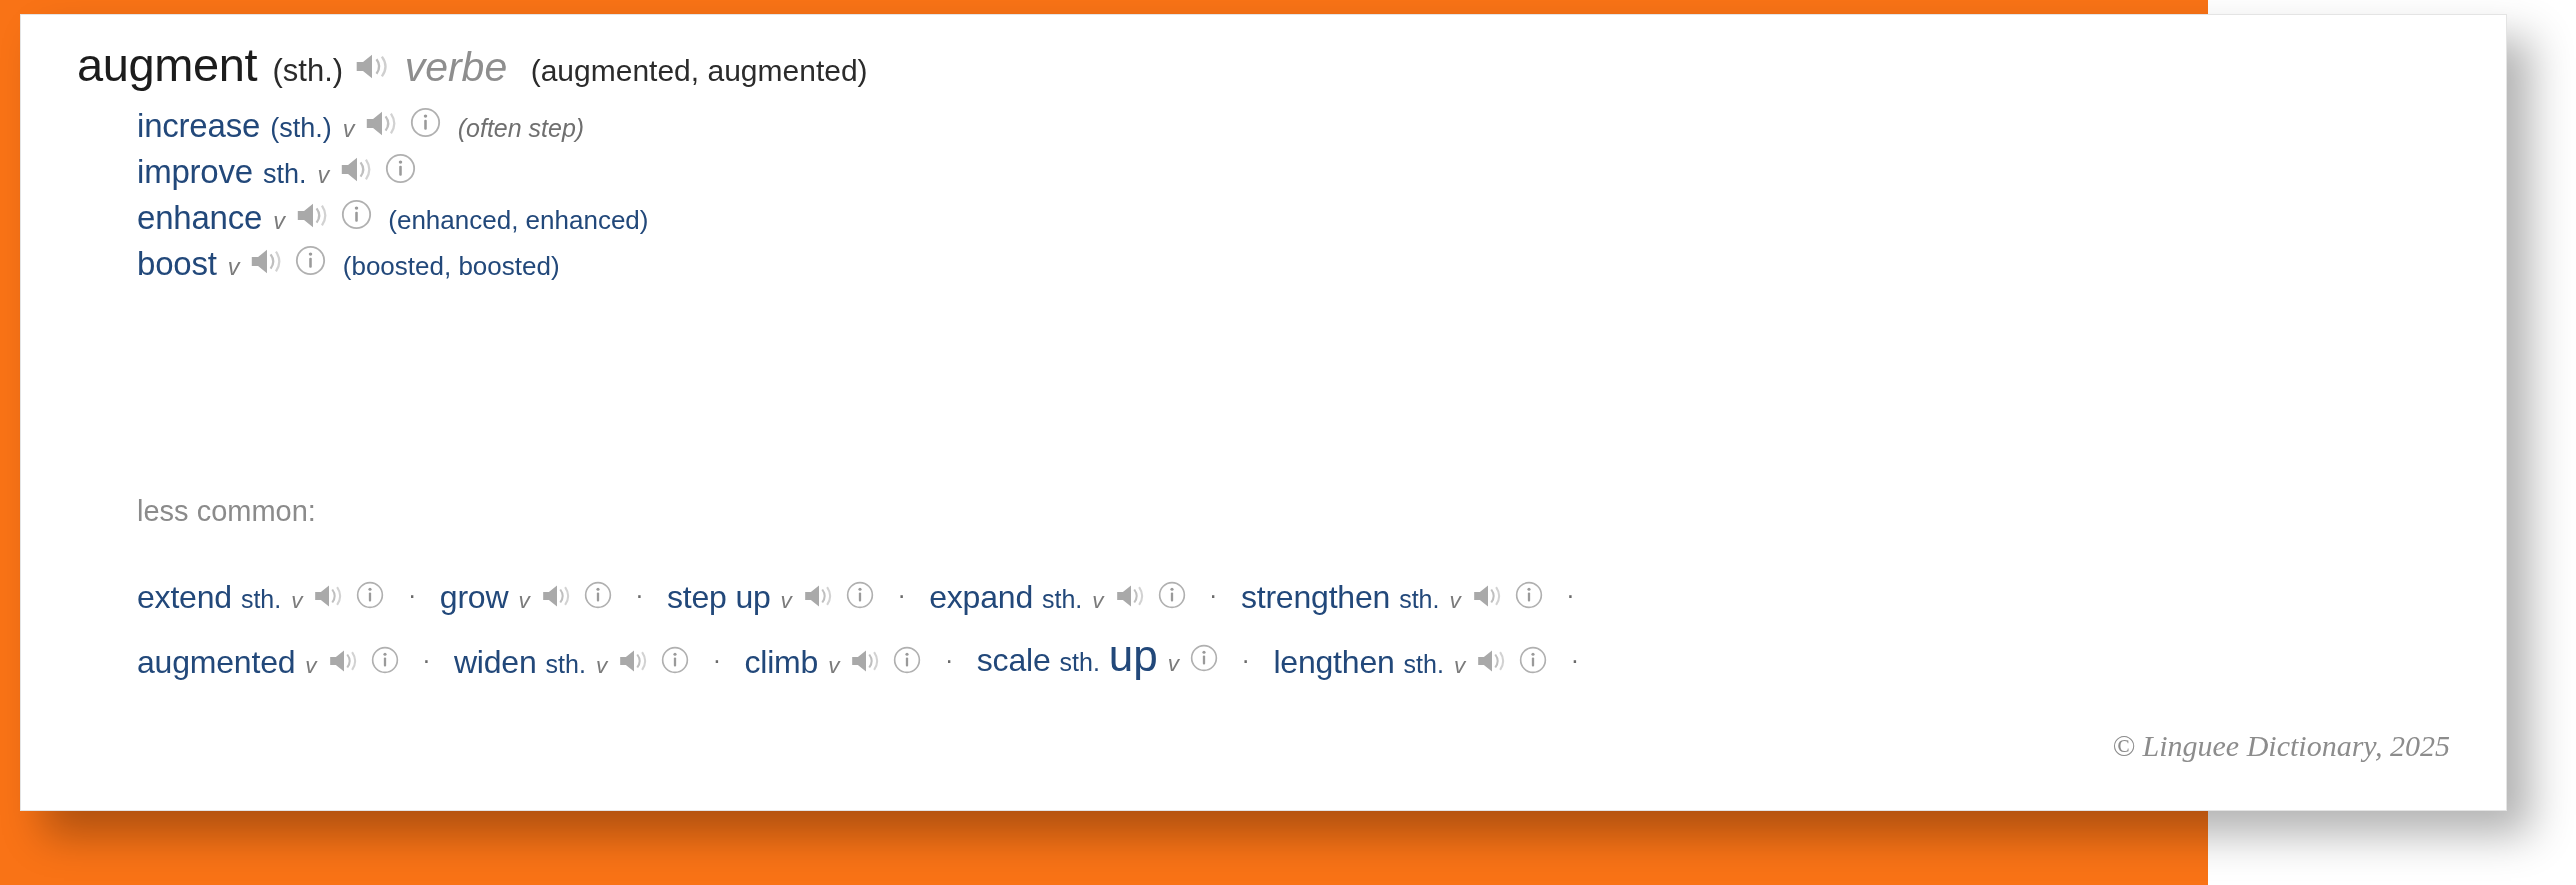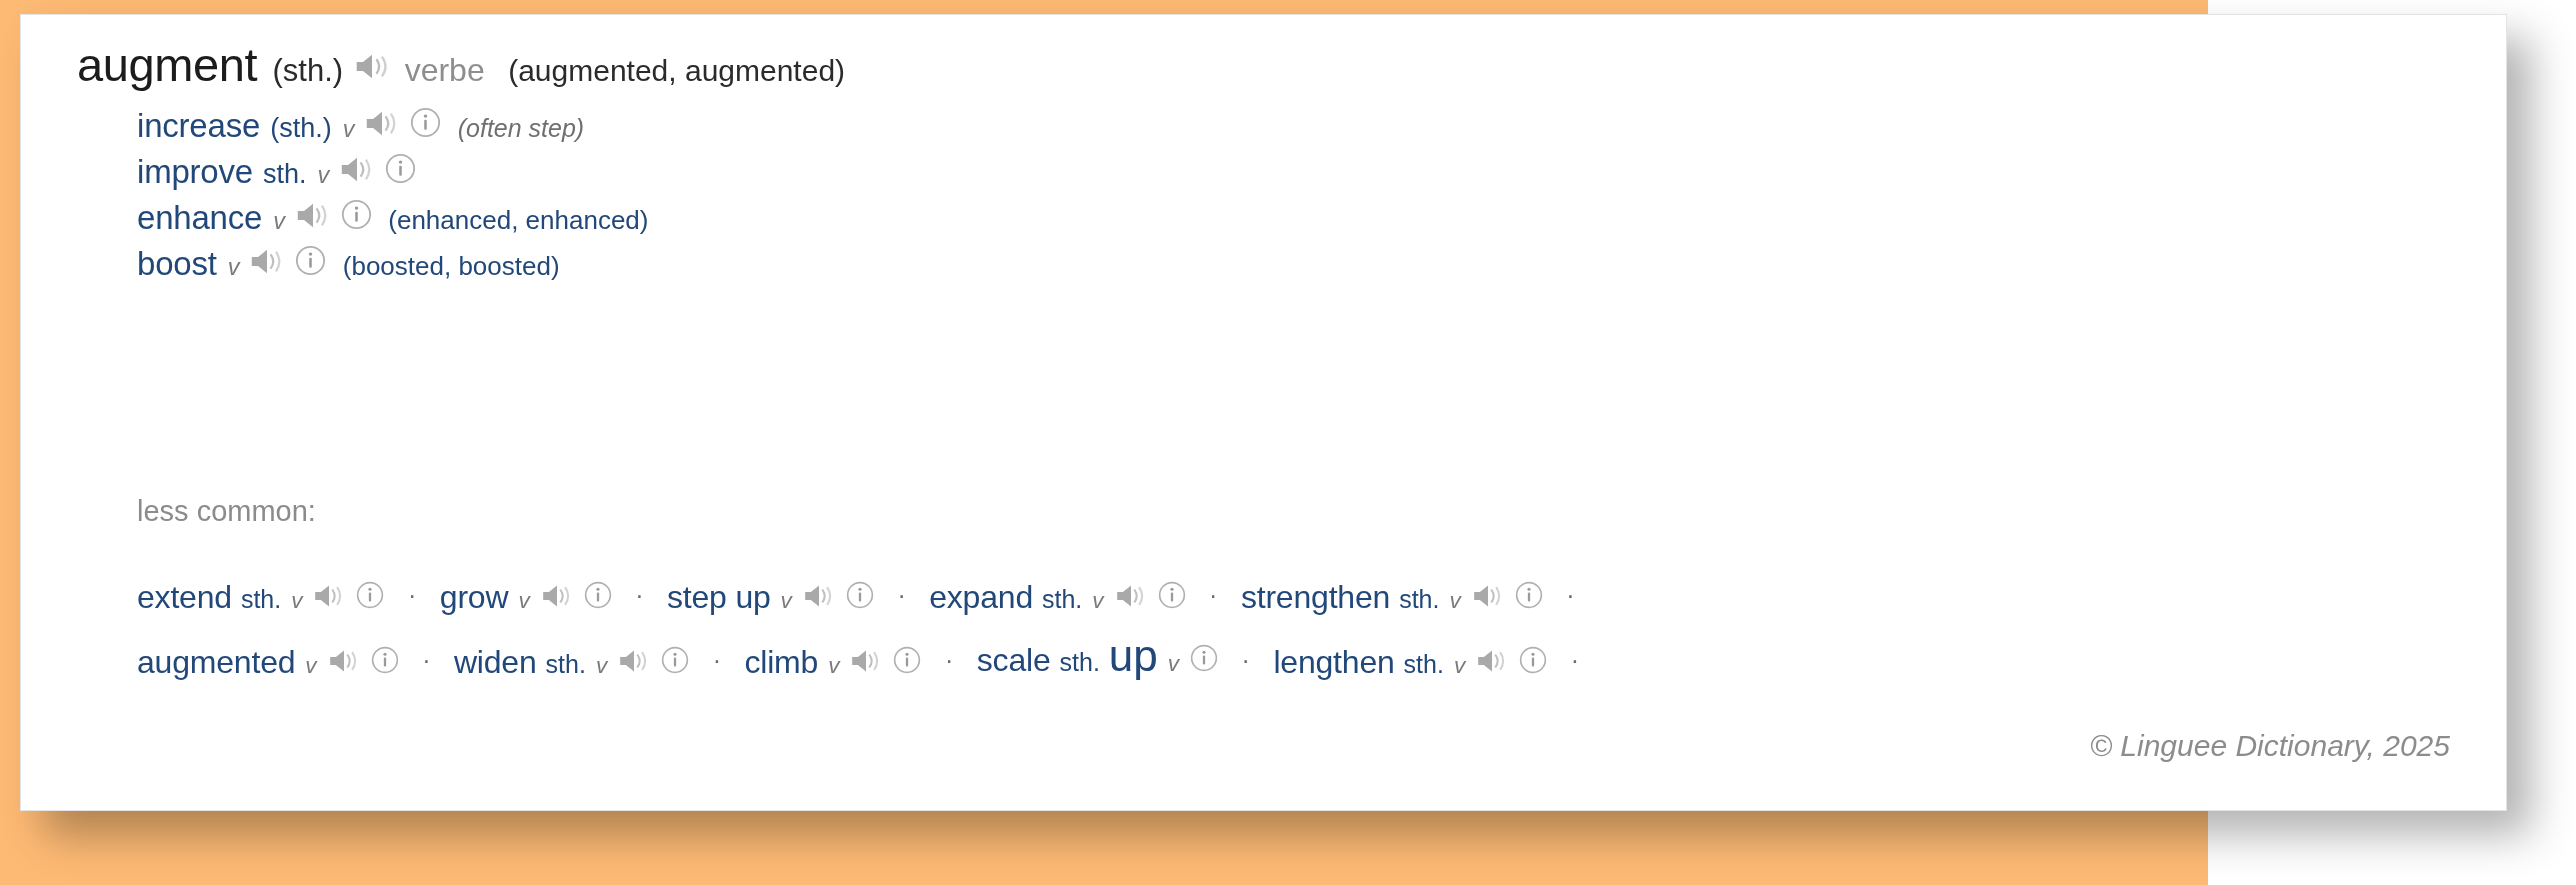--- a/index.html
+++ b/index.html
@@ -13,21 +13,21 @@
     height: 885px;
     overflow: hidden;
     font-family: "Liberation Sans", sans-serif;
     -webkit-font-smoothing: antialiased;
   }
 
   #page {
     position: relative;
     width: 2208px;
     height: 885px;
-    background: #fdba74;
+    background: #f97316;
   }
 
   
   #card {
     position: absolute;
     left: 20px;
     top: 13.6px;
     width: 2487px;
     height: 797px;
     background: #ffffff;
@@ -49,21 +49,22 @@
     font-size: 47px;
     color: #1c1c1c;
     letter-spacing: -0.4px;
   }
   .headword-obj {
     font-size: 31px;
     color: #2b2b2b;
     margin-left: 15.4px;
   }
   .headword-pos {
-    font-size: 32px;
+    font-size: 41px;
+    font-style: italic;
     color: #8e8e8e;
     margin-left: 14.5px;
   }
   .headword-conj {
     font-size: 30px;
     color: #2b2b2b;
     margin-left: 23.5px;
     text-align: right;
   }
 
@@ -193,20 +194,21 @@
 
   
   .footer {
     position: absolute;
     right: 56px;
     bottom: 47px;
     font-size: 30px;
     font-style: italic;
     color: #8c8c8c;
     white-space: nowrap;
+    font-family: Liberation Serif, serif;
   }
 </style>
 </head>
 <body>
 
 <div id="page">
   <div id="card">
 
     <div class="headword-row">
       <span class="headword">augment</span>

